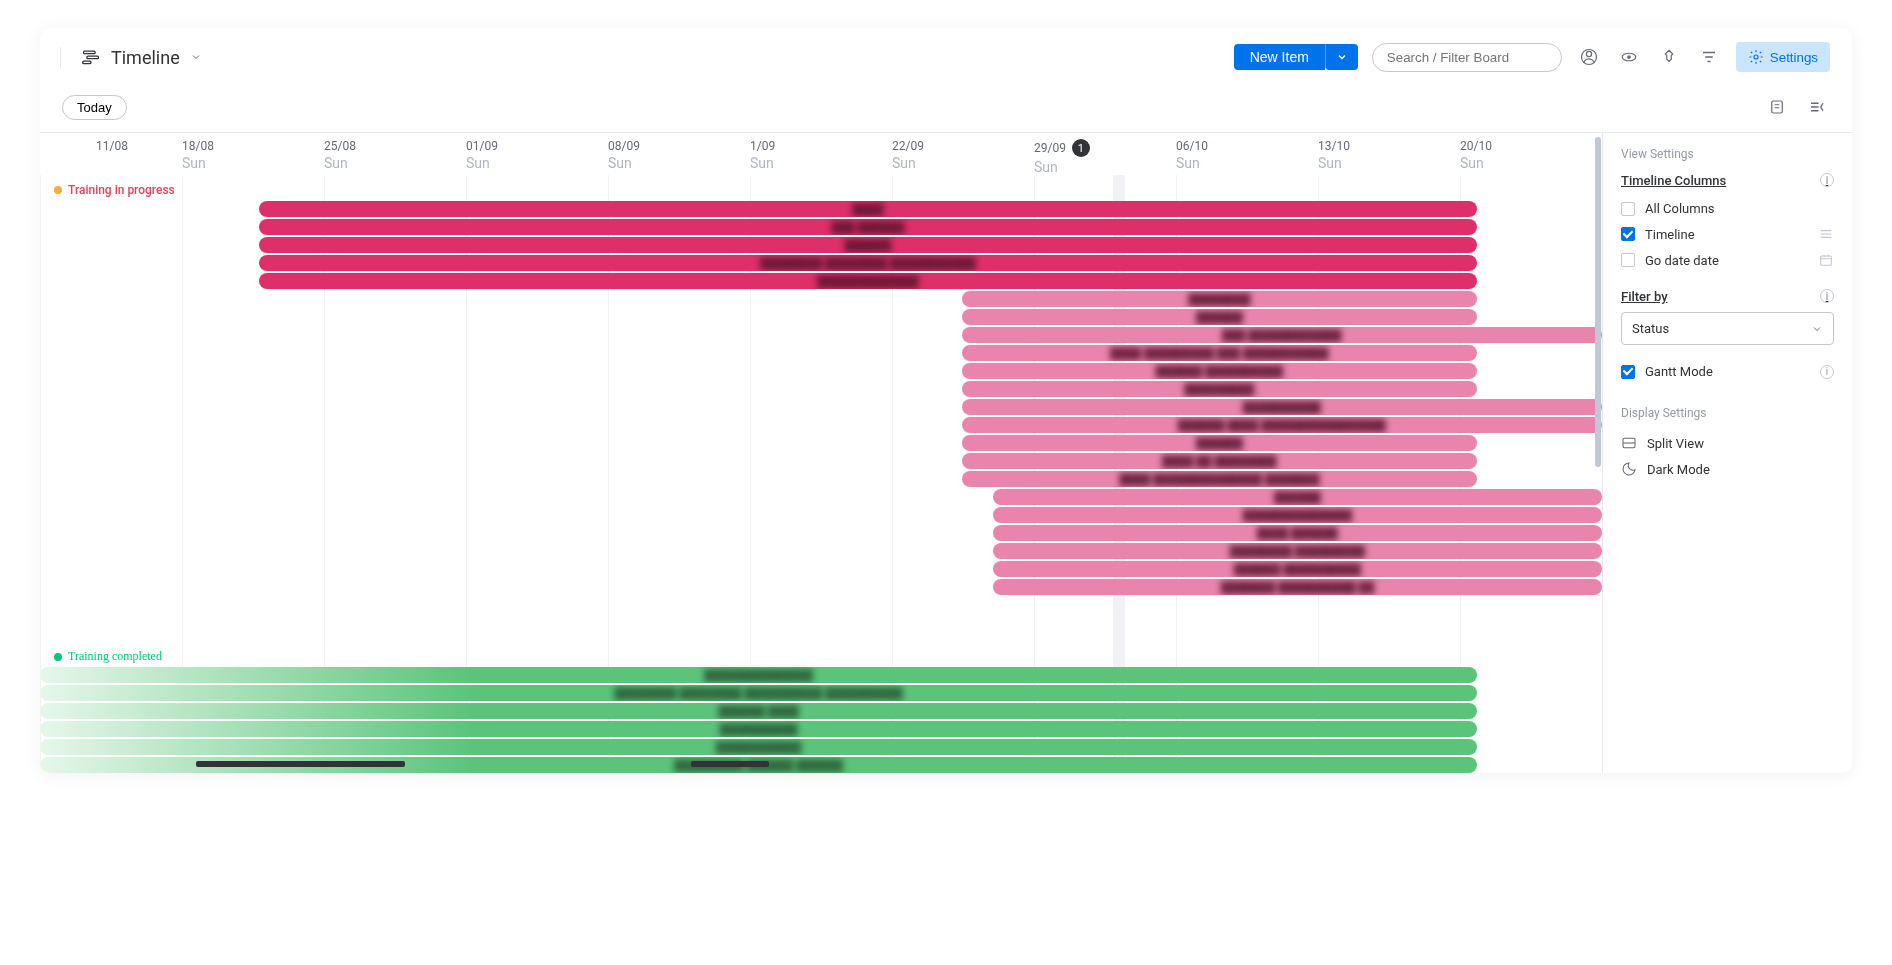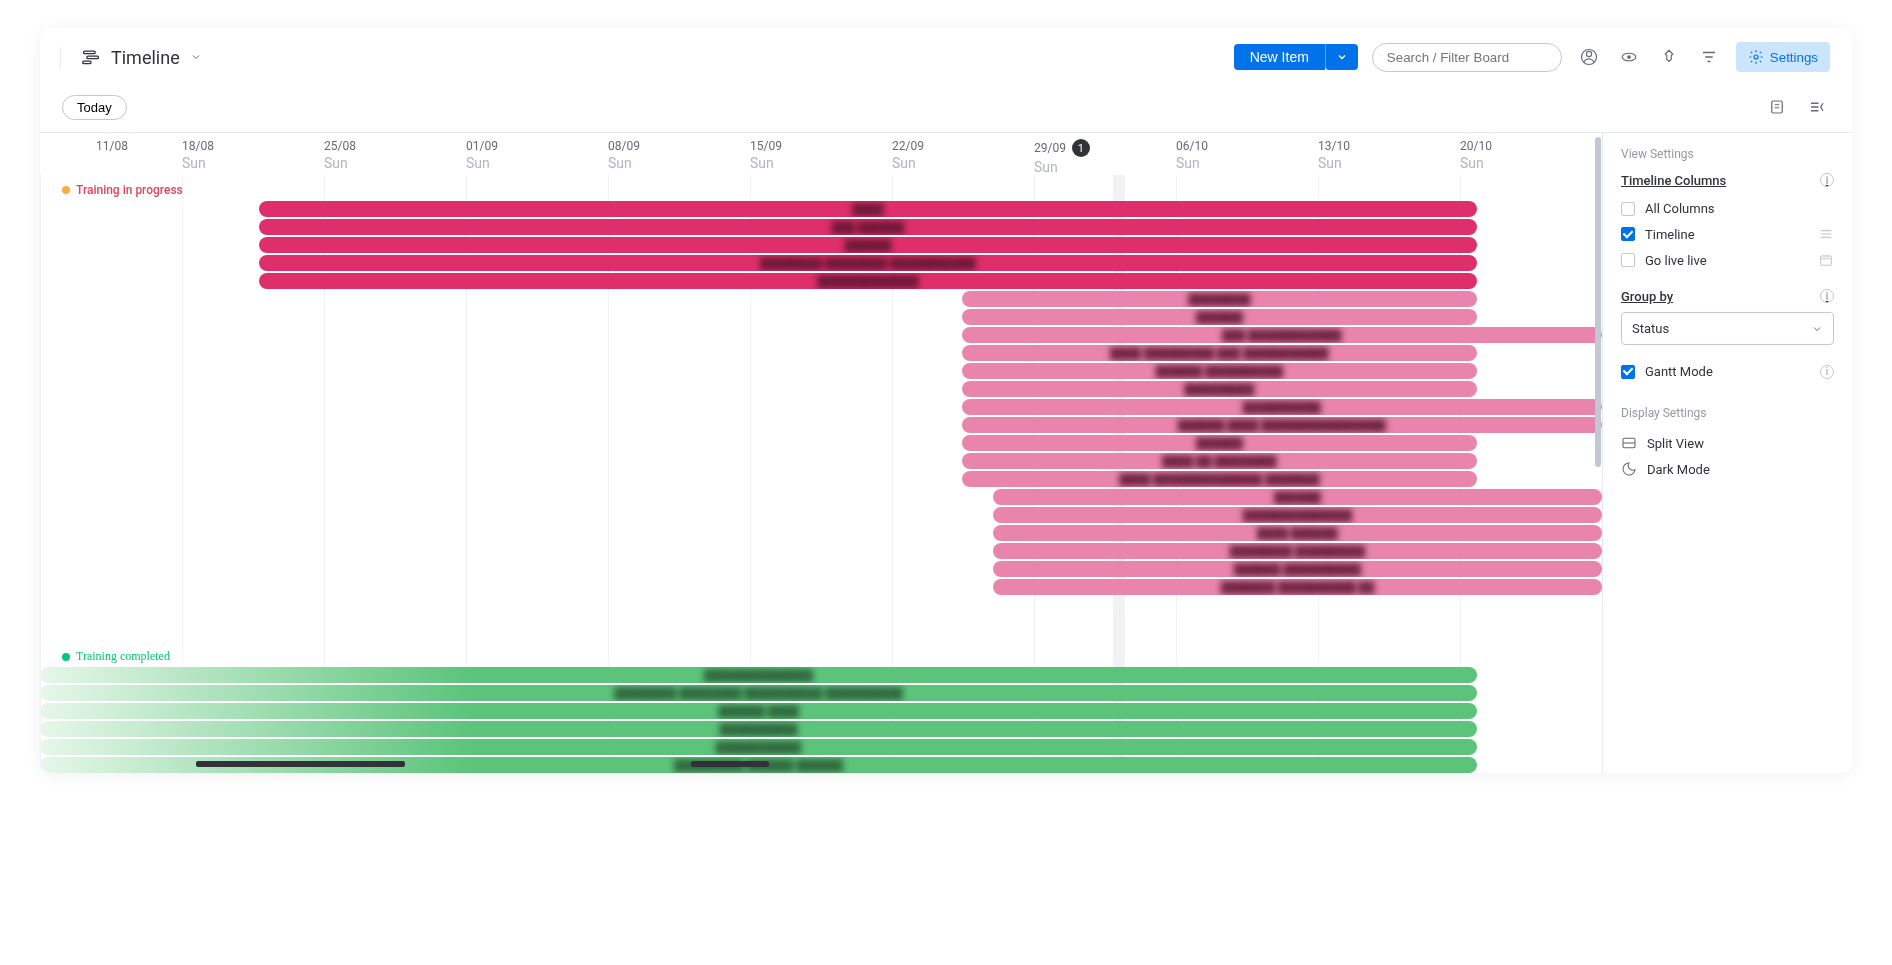--- a/index.html
+++ b/index.html
@@ -39,21 +39,21 @@
     .date-col { flex:1; position:relative; padding-top:6px; min-width:0; }
     .date-col .d-main { font-size:12px; color:#676879; }
     .date-col .d-sub { font-size:14px; color:#b0b4c3; margin-top:2px; }
     .date-col.first .d-main { padding-left:8px;margin-left:48px;}
     .date-badge { display:inline-flex; align-items:center; justify-content:center; width:18px; height:18px; border-radius:50%; background:#323338; color:#fff; font-size:11px; margin-left:6px;}
     .grid-lines { position:absolute; inset:42px 0 0 0; display:flex; pointer-events:none;}
     .grid-lines div { flex:1; border-left:1px solid #f1f2f5; }
     .today-marker { position:absolute; top:42px; bottom:0; width:12px; background:#f1f2f5; left:68.7%; }
 
     .rows-area { position:relative; }
-    .group-label { position:absolute; left:22px; font-size:12px; font-weight:500; display:flex; align-items:center; gap:6px;}
+    .group-label { position:absolute; left:14px; font-size:12px; font-weight:500; display:flex; align-items:center; gap:6px;}
     .group-label .bullet { width:8px; height:8px; border-radius:50%; display:inline-block;}
     .group-label.pink { color:#e2445c; }
     .group-label.pink .bullet{ background:#fdab3d;}
     .group-label.green { color:#00c875; }
     .group-label.green .bullet{ background:#00c875;}
 
     .bar { position:absolute; height:16px; border-radius:10px; display:flex; align-items:center; justify-content:center; color:#7a2840; font-size:11px; overflow:hidden; white-space:nowrap; filter: blur(0); }
     .bar.pink { background:#df2f6a; color:#5b1530;}
     .bar.pink.soft { background:#e985ac; }
     .bar.green { background:#5bc47a; color:#2a5a36; }
@@ -178,21 +178,21 @@
           </div>
           <div class="date-col">
             <div class="d-main">01/09</div>
             <div class="d-sub">Sun</div>
           </div>
           <div class="date-col">
             <div class="d-main">08/09</div>
             <div class="d-sub">Sun</div>
           </div>
           <div class="date-col">
-            <div class="d-main">15/09</div>
+            <div class="d-main">1/09</div>
             <div class="d-sub">Sun</div>
           </div>
           <div class="date-col">
             <div class="d-main">22/09</div>
             <div class="d-sub">Sun</div>
           </div>
           <div class="date-col">
             <div class="d-main">29/09<span class="date-badge">1</span></div>
             <div class="d-sub">Sun</div>
           </div>
@@ -347,30 +347,30 @@
             <span class="chk checked"></span>
             <span>Timeline</span>
           </div>
         <svg class="muted-ico" width="16" height="16" viewBox="0 0 24 24" fill="none" stroke="#c3c6d4" stroke-width="1.8">
             <path d="M4 7h16M4 12h16M4 17h16"></path>
           </svg>
       </div>
       <div class="row">
         <div class="left">
             <span class="chk"></span>
-            <span>Go live live</span>
+            <span>Go date date</span>
           </div>
         <svg class="muted-ico" width="16" height="16" viewBox="0 0 24 24" fill="none" stroke="#c3c6d4" stroke-width="1.6">
             <rect x="4" y="6" width="16" height="14" rx="2"></rect>
             <path d="M4 10h16M9 4v4M15 4v4"></path>
           </svg>
       </div>
 
       <div class="sec-title" style="margin-top:16px;">
-        <span>Group by</span>
+        <span>Filter by</span>
         <span class="info-ico">i</span>
       </div>
       <div class="select-box">
         <span>Status</span>
         <svg width="12" height="12" viewBox="0 0 24 24">
             <path d="M6 9l6 6 6-6" stroke="#676879" stroke-width="2" fill="none"></path>
           </svg>
       </div>
 
       <div class="row" style="margin-top:14px;">

